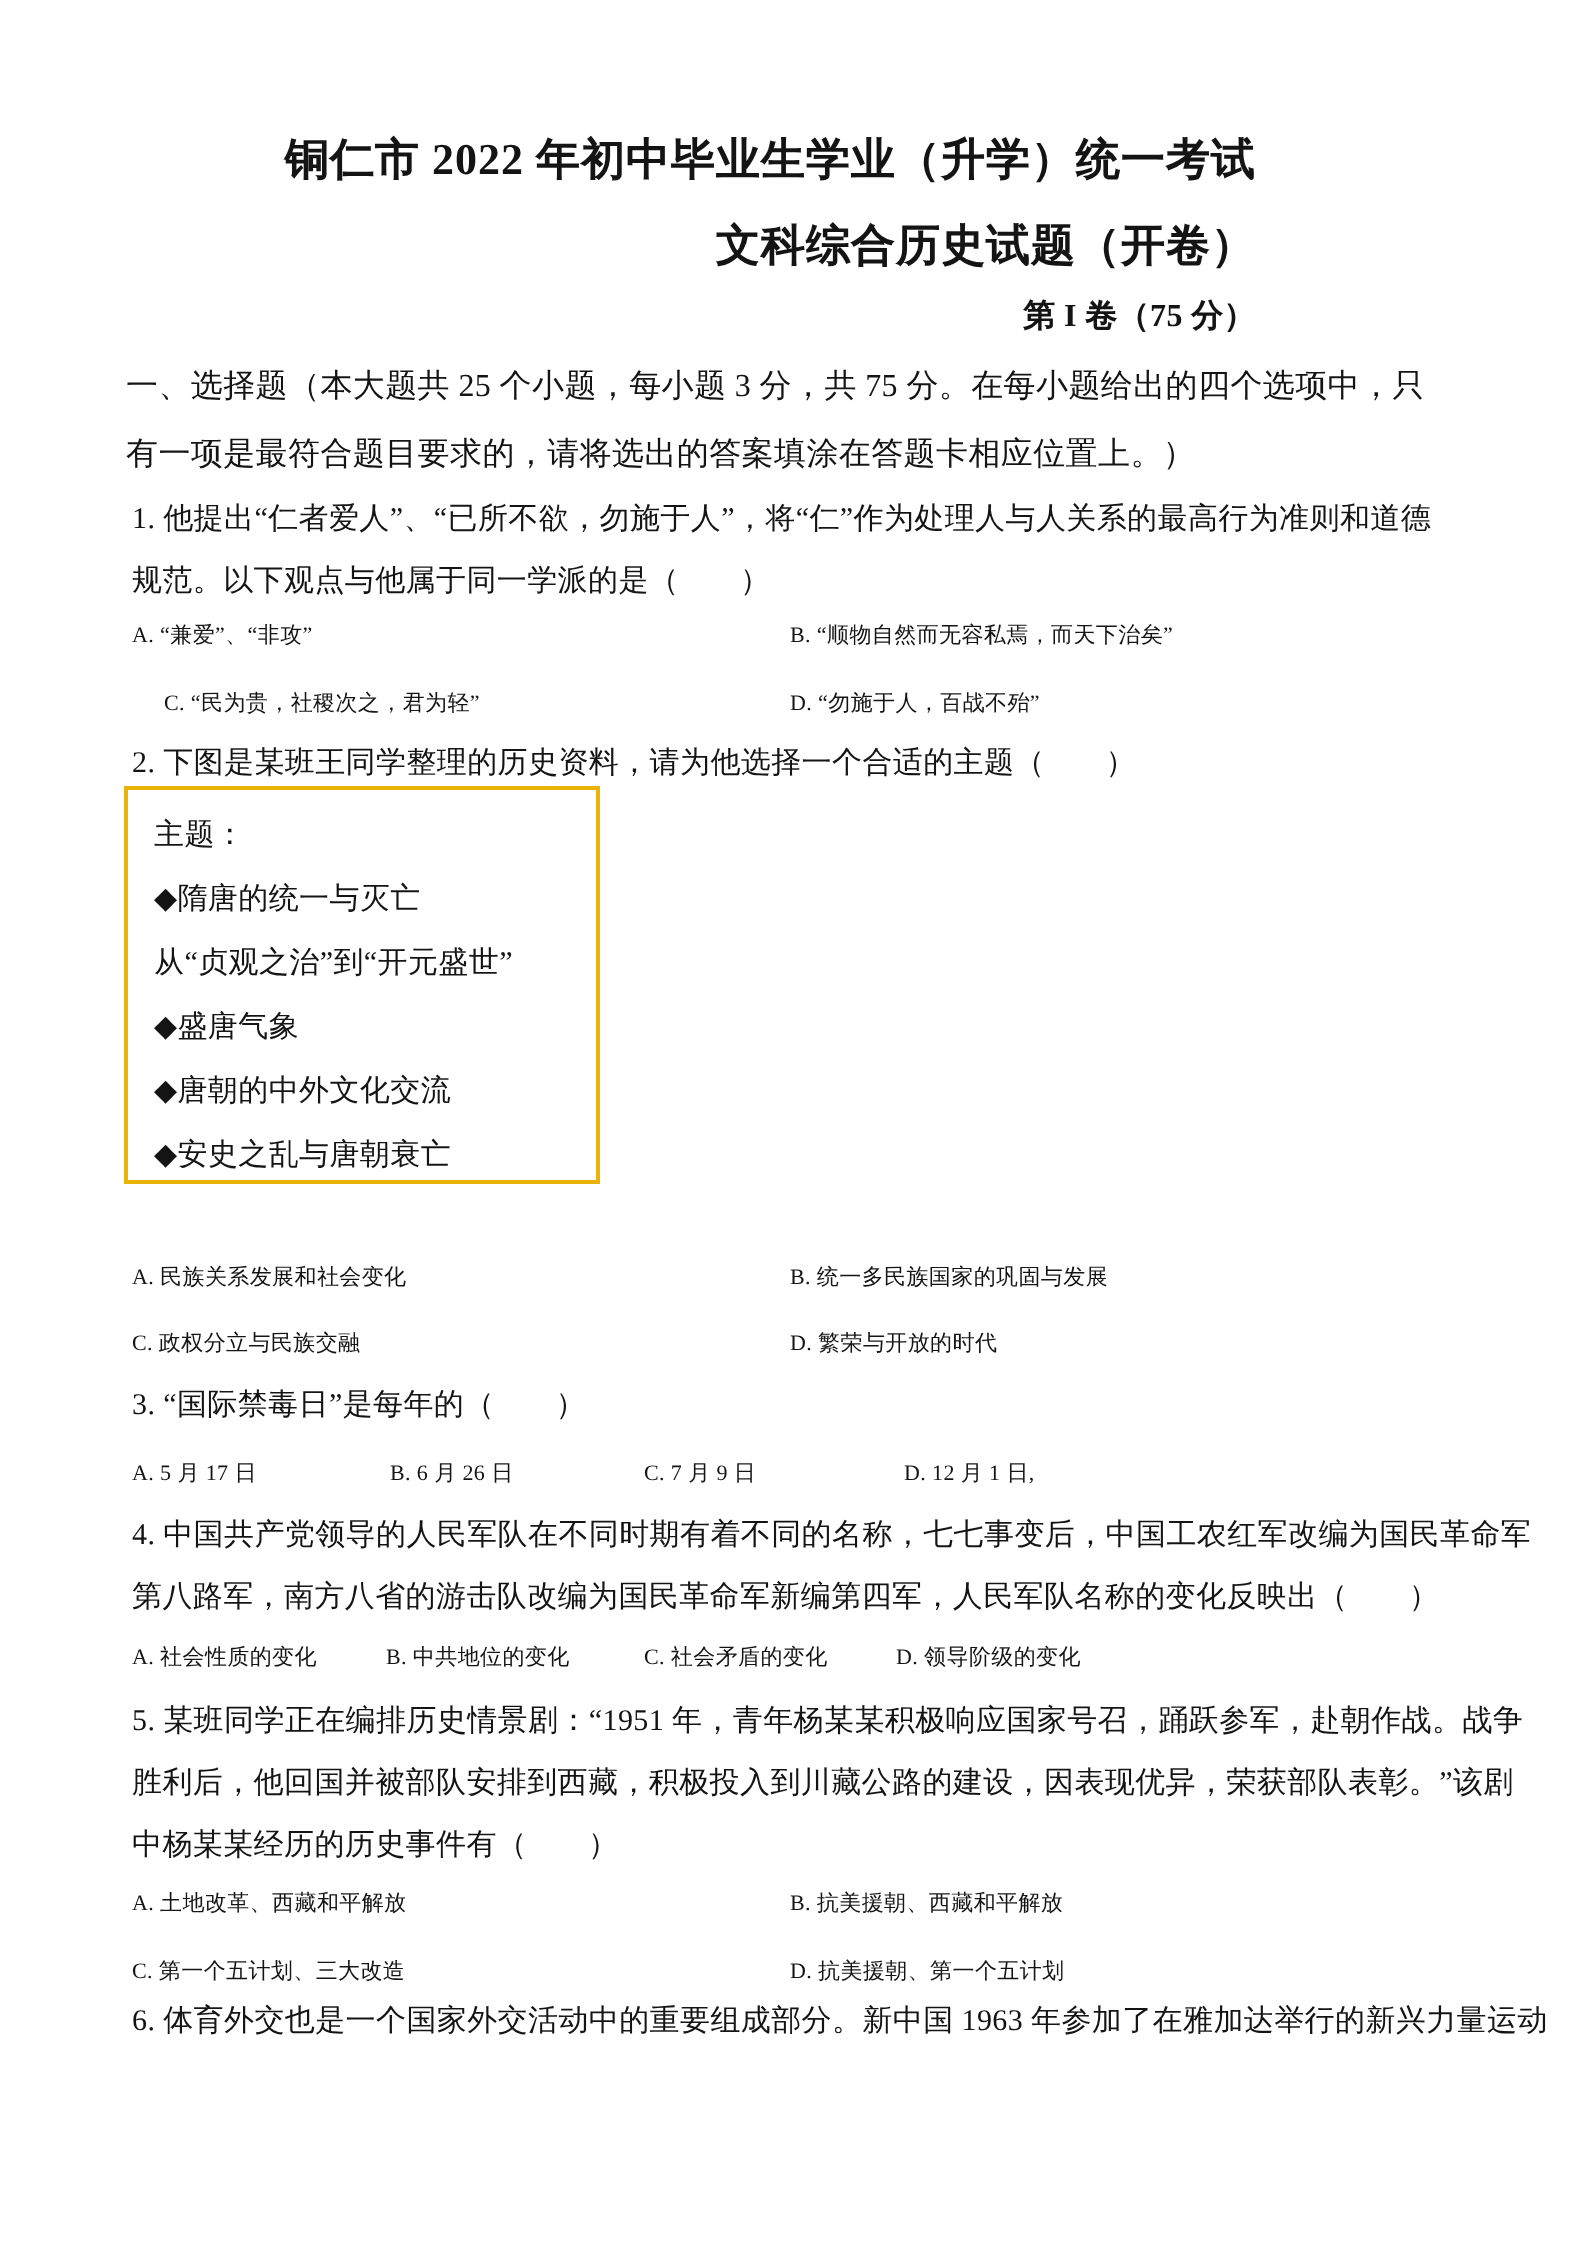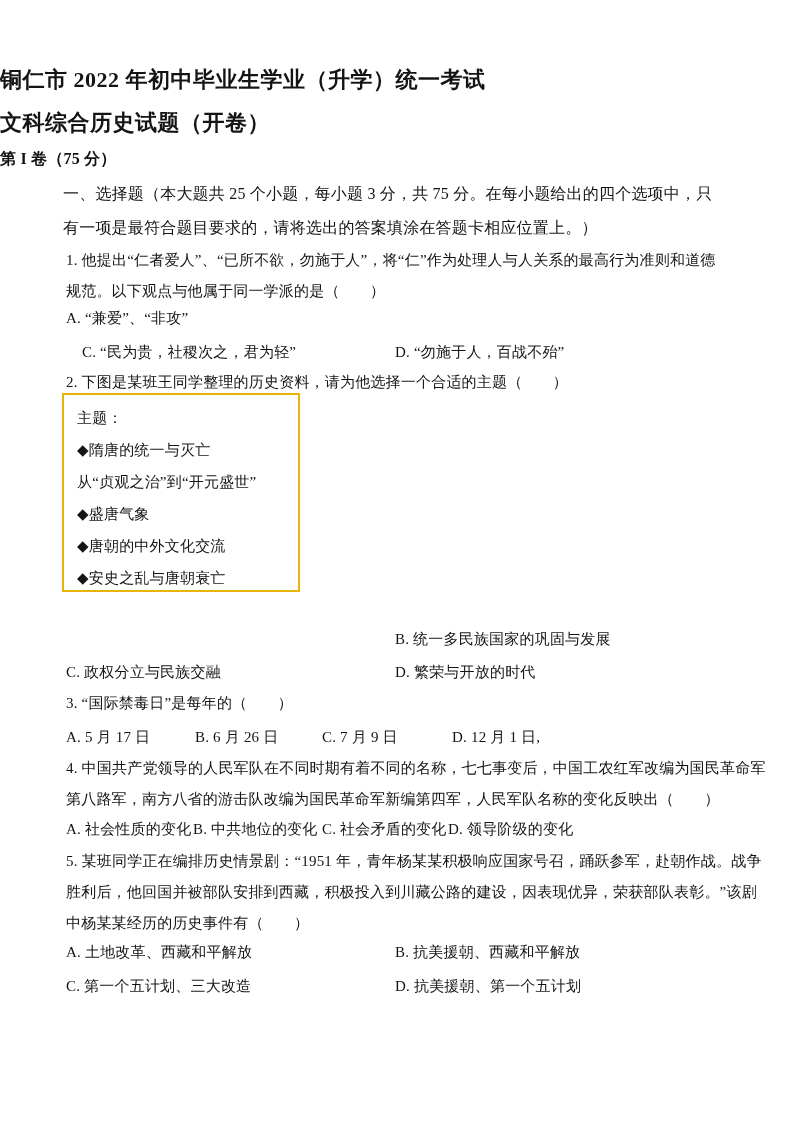--- a/index.html
+++ b/index.html
@@ -12,26 +12,26 @@
     font-family:"Liberation Serif","DejaVu Serif",serif;
     overflow:hidden;
   }
   .ln {
     position:absolute;
     font-size:15px;
     line-height:20px;
     white-space:nowrap;
     letter-spacing:0.2px;
   }
-  .center { left:0; width:628px; text-align:left; }
+  .center { left:0; width:628px; text-align:right; }
   .t1 { font-size:22px; font-weight:bold; letter-spacing:0.5px; }
   .t2 { font-size:16px; font-weight:bold; }
   .sec { font-size:16px; font-weight:normal; }
   .row { position:absolute; left:66px; width:662px; height:20px; }
-  .opt { position:absolute; top:0; font-size:15px; line-height:20px; white-space:nowrap; letter-spacing:0.2px; }
+  .opt { position:absolute; top:0; font-size:11px; line-height:20px; white-space:nowrap; letter-spacing:0.2px; }
   .theme-box {
     position:absolute;
     box-sizing:border-box;
     border:2px solid #eab308;
     background:#ffffff;
     padding:7px 0 0 13px;
   }
   .bx-line {
     font-size:15px;
     line-height:32px;
@@ -48,36 +48,38 @@
   <div class="ln center t1" style="top:113px">文科综合历史试题（开卷）</div>
   <div class="ln center t2" style="top:149px">第 I 卷（75 分）</div>
 
   <div class="ln sec" style="top:184px;left:63px">一、选择题（本大题共 25 个小题，每小题 3 分，共 75 分。在每小题给出的四个选项中，只</div>
   <div class="ln sec" style="top:218px;left:63px">有一项是最符合题目要求的，请将选出的答案填涂在答题卡相应位置上。）</div>
 
   <div class="ln" style="top:250px;left:66px">1. 他提出“仁者爱人”、“已所不欲，勿施于人”，将“仁”作为处理人与人关系的最高行为准则和道德</div>
   <div class="ln" style="top:281px;left:66px">规范。以下观点与他属于同一学派的是（　　）</div>
   <div class="row" style="top:308px">
     <span class="opt" style="left:0">A. “兼爱”、“非攻”</span>
+    <span class="opt" style="left:329px">B. “顺物自然而无容私焉，而天下治矣”</span>
   </div>
   <div class="row" style="top:342px">
     <span class="opt" style="left:16px">C. “民为贵，社稷次之，君为轻”</span>
     <span class="opt" style="left:329px">D. “勿施于人，百战不殆”</span>
   </div>
 
   <div class="ln" style="top:372px;left:66px">2. 下图是某班王同学整理的历史资料，请为他选择一个合适的主题（　　）</div>
   <div class="theme-box" style="top:393px;left:62px;width:238px;height:199px">
     <div class="bx-line">主题：</div>
     <div class="bx-line">◆隋唐的统一与灭亡</div>
     <div class="bx-line">从“贞观之治”到“开元盛世”</div>
     <div class="bx-line">◆盛唐气象</div>
     <div class="bx-line">◆唐朝的中外文化交流</div>
     <div class="bx-line">◆安史之乱与唐朝衰亡</div>
   </div>
   <div class="row" style="top:629px">
+    <span class="opt" style="left:0">A. 民族关系发展和社会变化</span>
     <span class="opt" style="left:329px">B. 统一多民族国家的巩固与发展</span>
   </div>
   <div class="row" style="top:662px">
     <span class="opt" style="left:0">C. 政权分立与民族交融</span>
     <span class="opt" style="left:329px">D. 繁荣与开放的时代</span>
   </div>
 
   <div class="ln" style="top:693px;left:66px">3. “国际禁毒日”是每年的（　　）</div>
   <div class="row" style="top:727px">
     <span class="opt" style="left:0">A. 5 月 17 日</span>
@@ -100,14 +102,15 @@
   <div class="ln" style="top:913px;left:66px">中杨某某经历的历史事件有（　　）</div>
   <div class="row" style="top:942px">
     <span class="opt" style="left:0">A. 土地改革、西藏和平解放</span>
     <span class="opt" style="left:329px">B. 抗美援朝、西藏和平解放</span>
   </div>
   <div class="row" style="top:976px">
     <span class="opt" style="left:0">C. 第一个五计划、三大改造</span>
     <span class="opt" style="left:329px">D. 抗美援朝、第一个五计划</span>
   </div>
 
+  <div class="ln" style="top:1001px;left:66px">6. 体育外交也是一个国家外交活动中的重要组成部分。新中国 1963 年参加了在雅加达举行的新兴力量运动</div>
 
 </div>
 
 </body></html>

